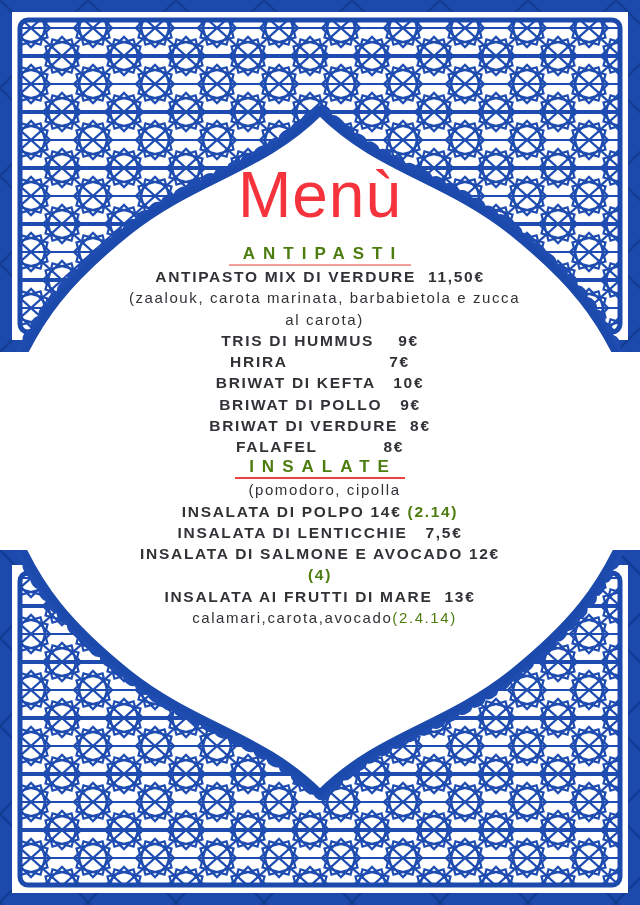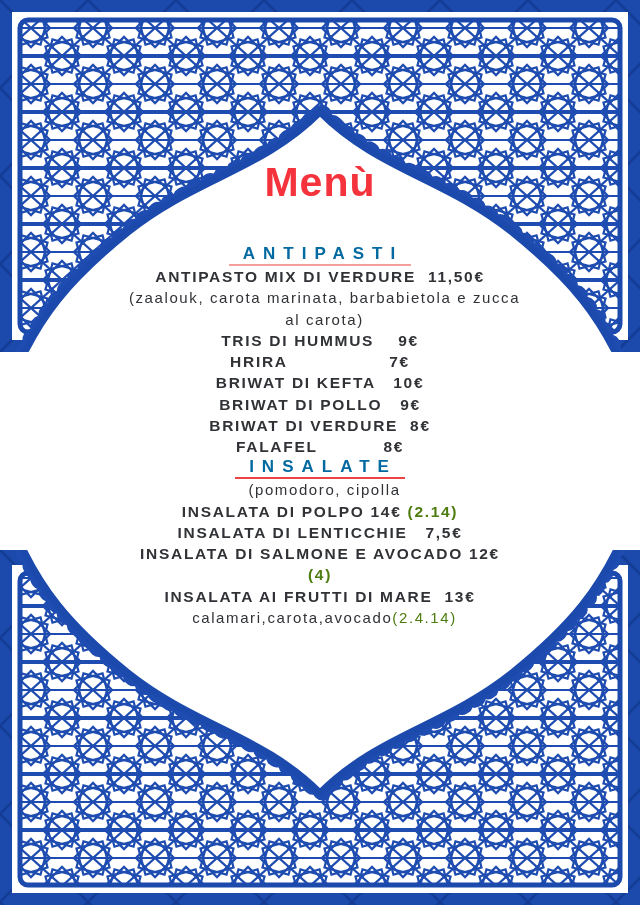--- a/index.html
+++ b/index.html
@@ -11,34 +11,34 @@
     overflow:hidden;
     font-family:"Liberation Sans",sans-serif;
   }
   .panel{position:absolute;left:0;display:block;}
   .panel.top{top:0;}
   .panel.bottom{top:550px;}
   .menu{position:absolute;inset:0;}
   .title{
     position:absolute;top:160px;left:0;width:100%;
     text-align:center;
-    font-size:41px;line-height:1.1;
-    font-weight:700;
+    font-size:64px;line-height:1.1;
+    font-weight:400;
     color:#f4333c;
     letter-spacing:1px;
   }
   .lines{position:absolute;top:244px;left:0;right:0;}
   .row{
     height:21.26px;line-height:21.26px;
     text-align:center;white-space:pre;
     font-size:15.5px;font-weight:700;
     color:#303236;letter-spacing:1.7px;
   }
   .row.desc{font-weight:400;font-size:15px;letter-spacing:1.6px;margin-left:9px;}
-  .row.heading{font-size:17px;font-weight:700;color:#0369a1;letter-spacing:8px;height:22px;line-height:20px;}
+  .row.heading{font-size:17px;font-weight:700;color:#4d7c0f;letter-spacing:8px;height:22px;line-height:20px;}
   .hu{border-bottom:2px solid #f58f8f;padding:0 8px 1px 14px;}
   .red{color:#4d7c0f;}
 </style>
 </head>
 <body>
 
 <div class="page">
 
   <svg class="panel top" width="640" height="352" viewBox="0 0 640 352" aria-hidden="true">
     <defs>

